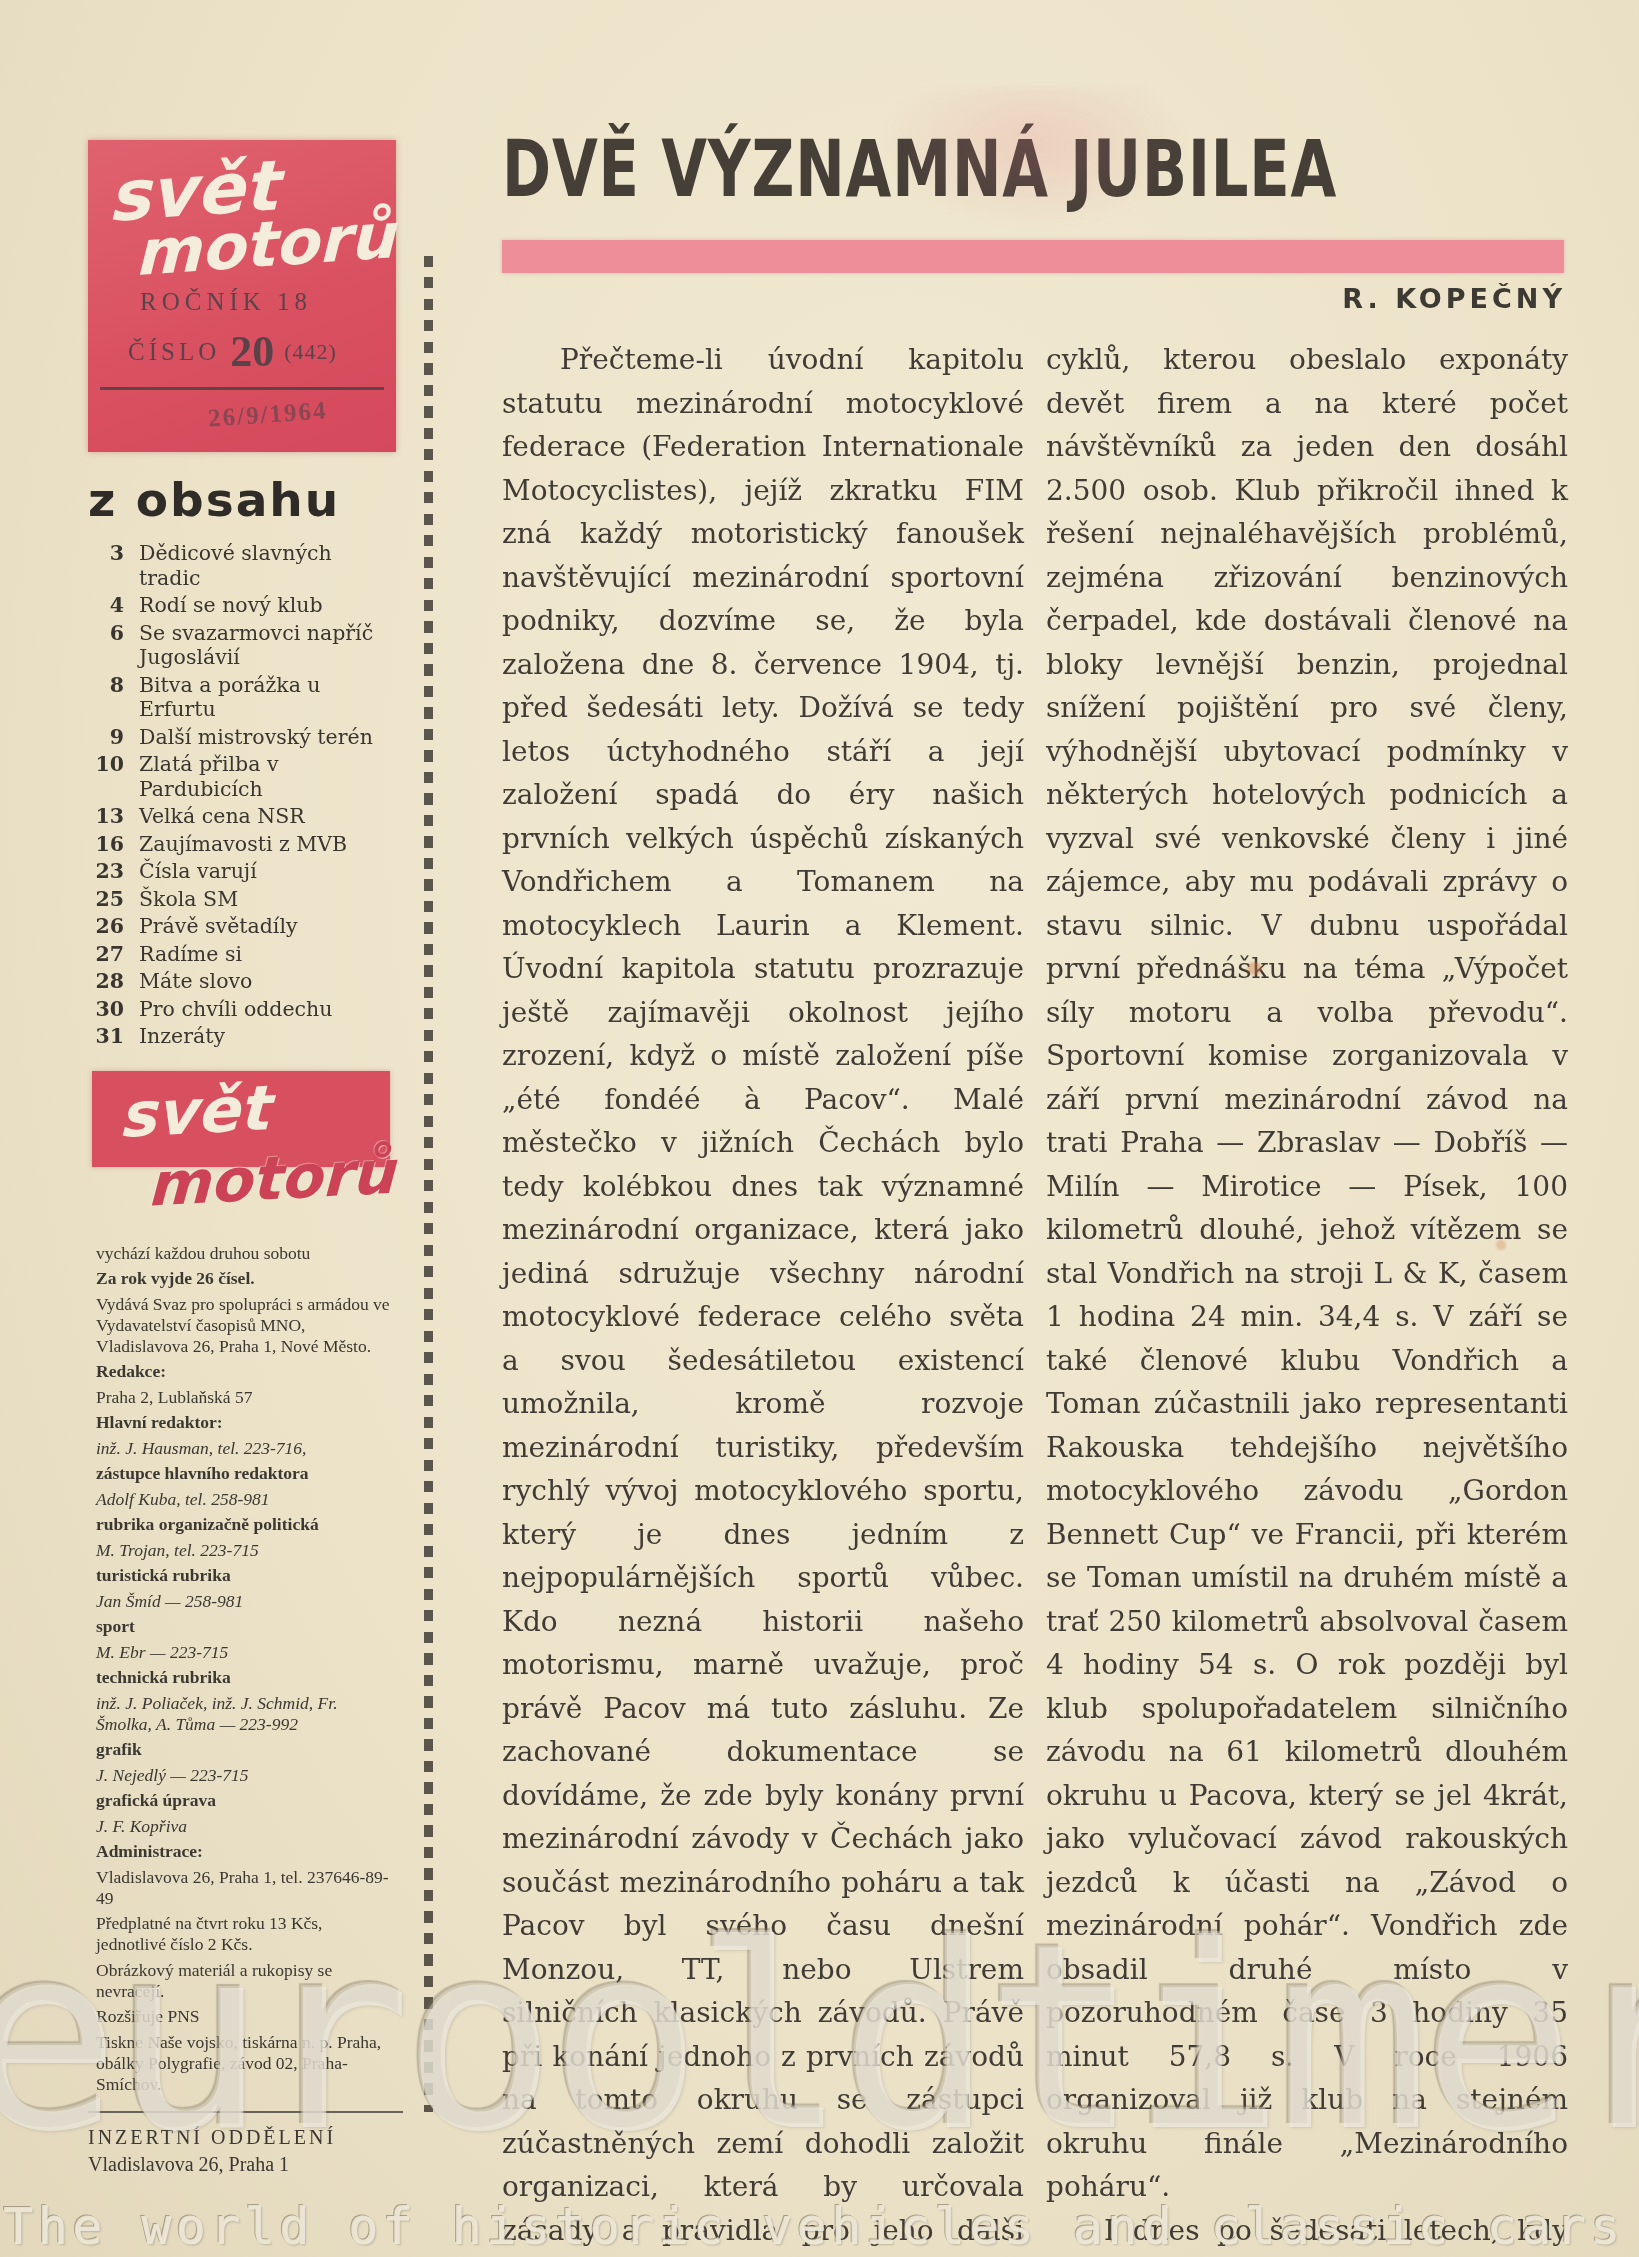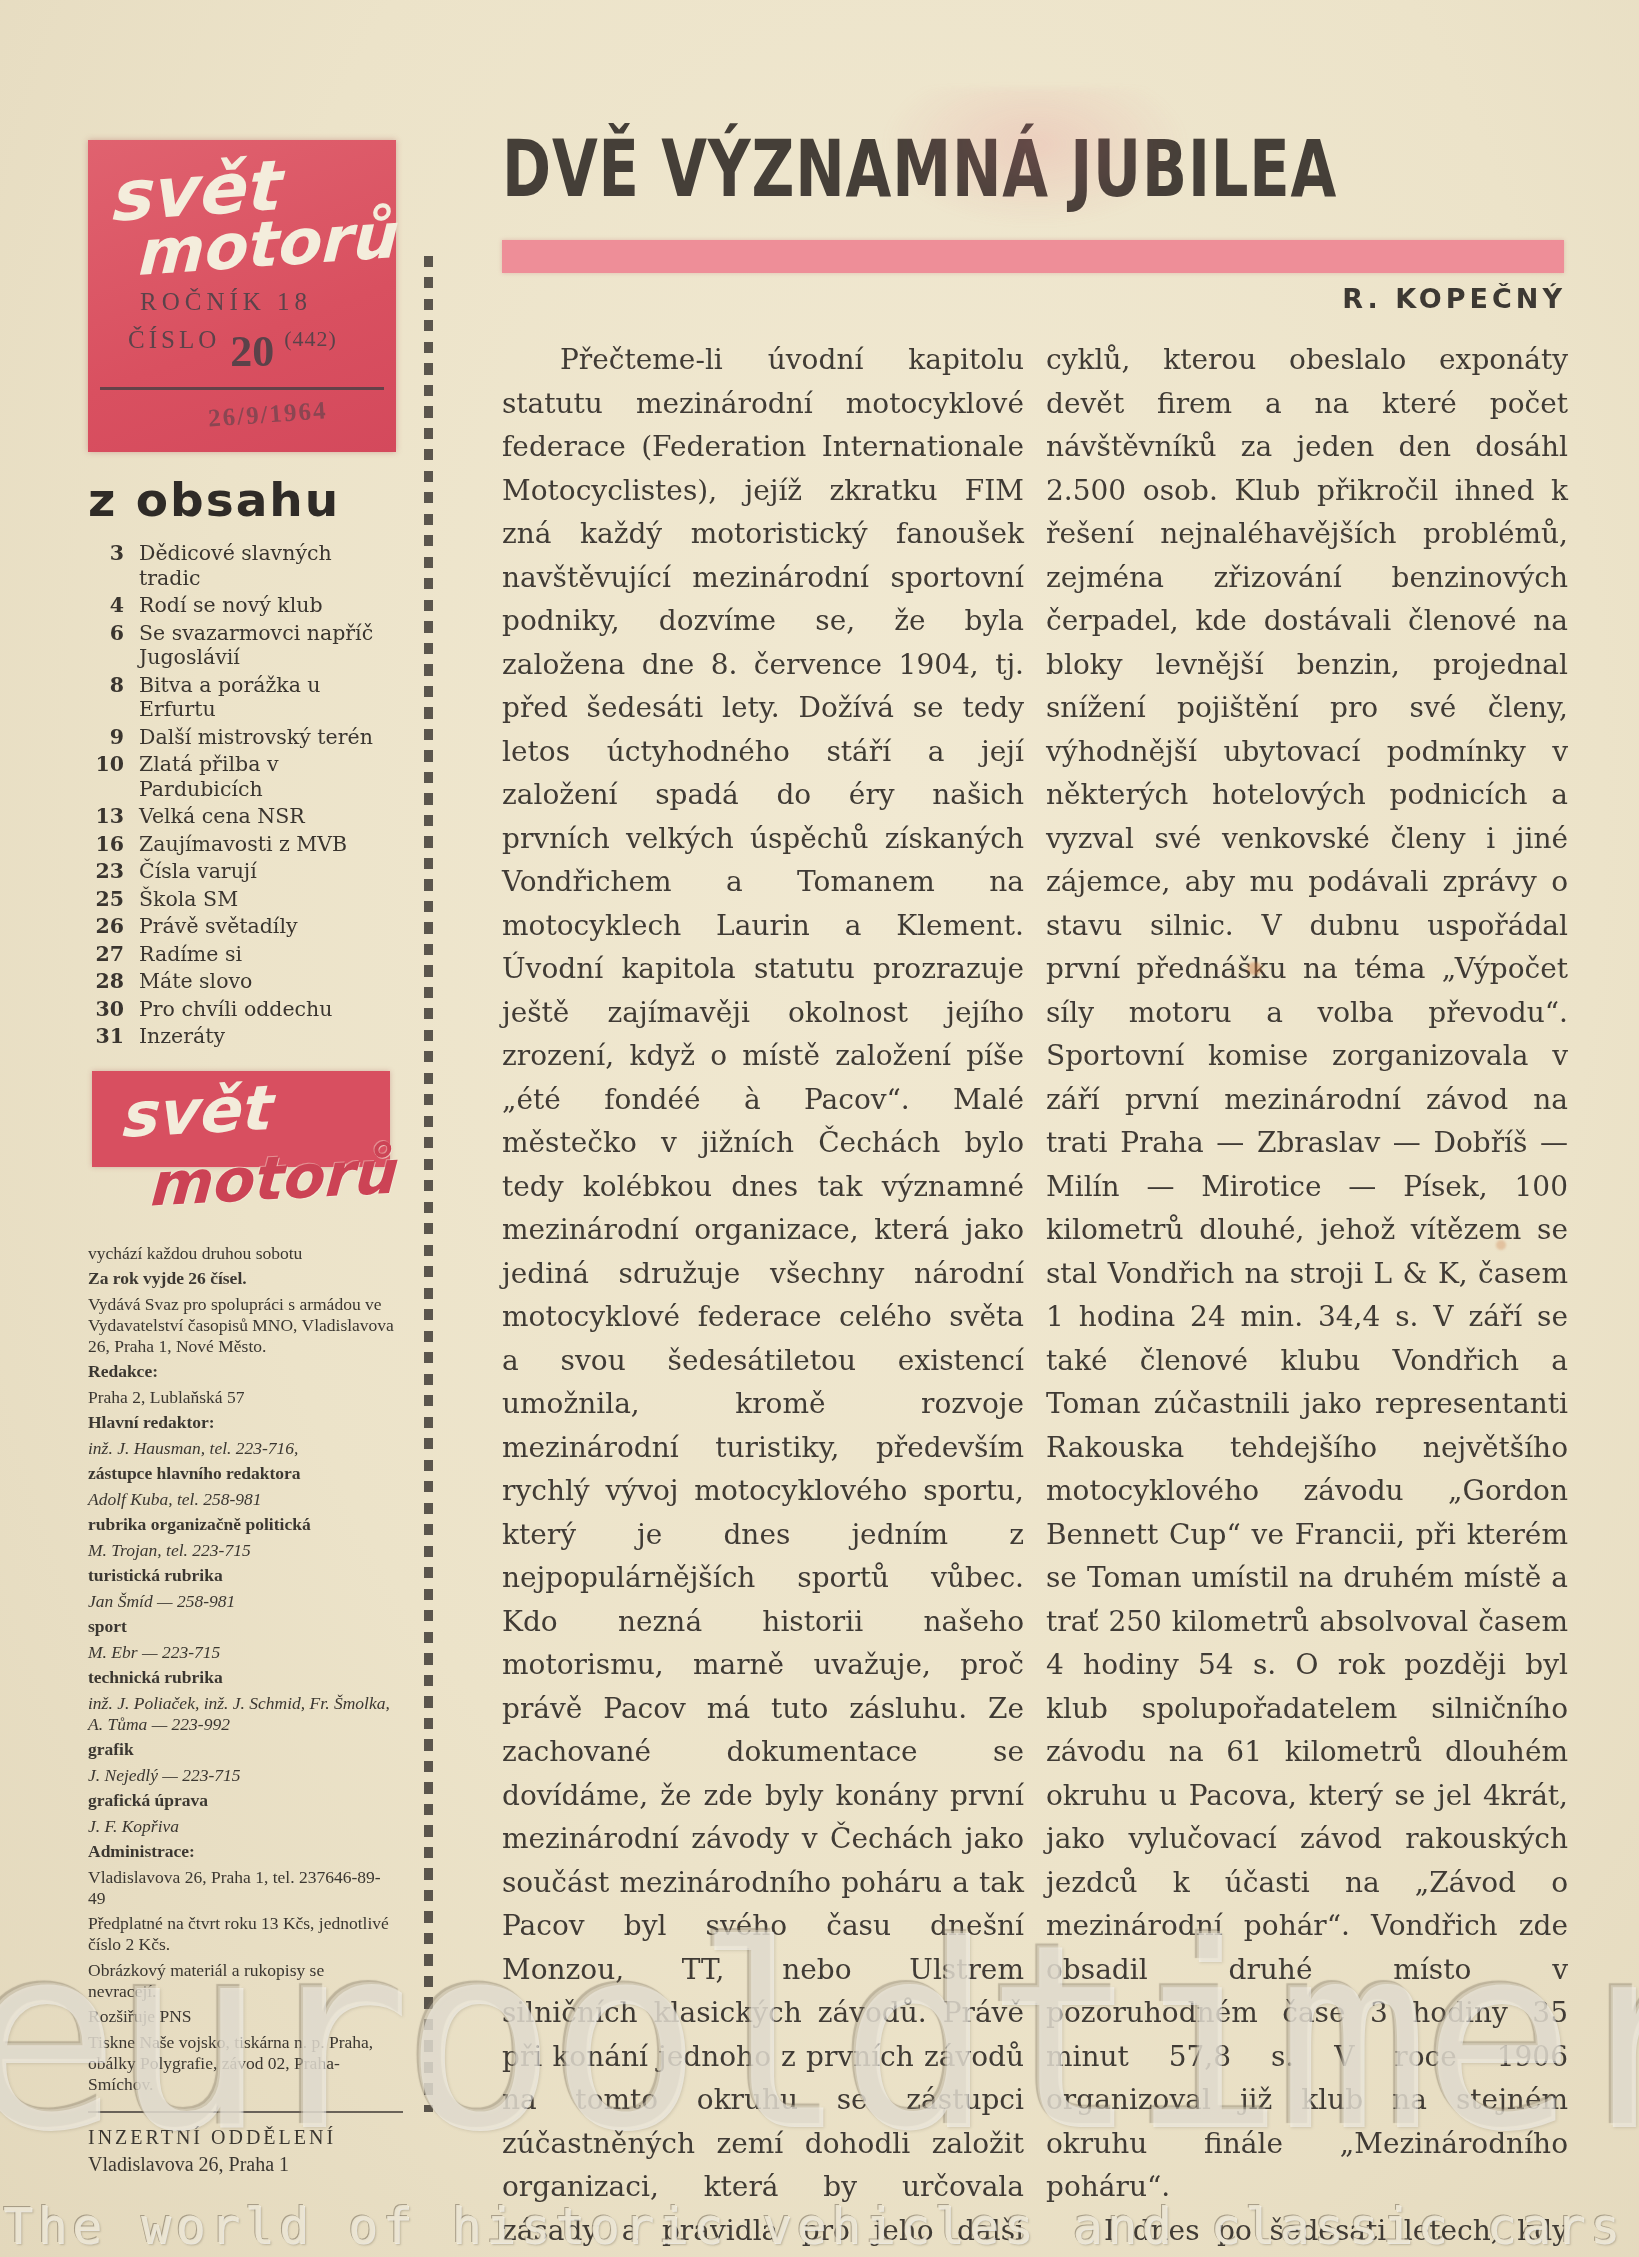--- a/index.html
+++ b/index.html
@@ -17,21 +17,21 @@
     box-shadow:0 0 6px rgba(160,60,70,.35);padding-top:14px;box-sizing:border-box;
   }
   .logo-word{
     font-family:"DejaVu Sans", sans-serif;font-weight:bold;font-style:italic;
     color:#f4eddc;transform:skewX(-7deg) rotate(-4deg);line-height:.95;
   }
   .l1{font-size:70px;margin-left:26px;}
   .l2{font-size:63px;margin-left:52px;margin-top:-6px;}
   .stamp{font-family:"Liberation Serif", serif;color:#4a4147;opacity:.88;}
   .rocnik{margin:14px 0 0 52px;font-size:25px;letter-spacing:5px;}
-  .cislo{margin:10px 0 0 40px;font-size:25px;letter-spacing:4px;display:flex;align-items:flex-start;gap:10px;}
+  .cislo{margin:10px 0 0 40px;font-size:25px;letter-spacing:4px;display:flex;align-items:center;gap:10px;}
   .cislo .big{font-size:44px;font-weight:bold;letter-spacing:0;}
   .cislo .small{font-size:22px;letter-spacing:1px;}
   .issue-rule{border-top:3px solid #473f44;width:92%;margin:10px auto 0 auto;opacity:.8;}
   .date-stamp{margin:8px 0 0 120px;font-size:25px;font-weight:bold;letter-spacing:2px;color:#7d4550;transform:rotate(-4deg);opacity:.85;}
   .toc-heading{
     margin:20px 0 14px 0;font-family:"DejaVu Sans", sans-serif;font-weight:bold;
     font-size:47px;letter-spacing:2px;color:#2f2b27;
   }
   .toc{width:308px;font-size:20.5px;line-height:24.5px;color:#3a352f;}
   .toc-item{display:flex;margin-bottom:3px;}
@@ -43,21 +43,21 @@
   .logo2 .w1{
     position:absolute;left:36px;top:4px;font-family:"DejaVu Sans", sans-serif;font-weight:bold;font-style:italic;
     font-size:62px;color:#f3ecdb;transform:skewX(-7deg) rotate(-3deg);
   }
   .logo2 .w2{
     position:absolute;left:64px;top:72px;font-family:"DejaVu Sans", sans-serif;font-weight:bold;font-style:italic;
     font-size:60px;color:#cc4355;transform:skewX(-7deg) rotate(-3deg);
     text-shadow:1px 1px 0 rgba(244,237,220,.65), -1px -1px 0 rgba(244,237,220,.4);
   }
   .imprint{margin-top:14px;width:306px;font-family:"Liberation Serif", serif;font-size:17.5px;line-height:21px;color:#3b3731;}
-  .imprint-line{margin-bottom:4.5px;}
+  .imprint-line{margin-bottom:4.5px;margin-left:8px;}
   .imprint-line.bold{font-weight:bold;}
   .imprint-line.italic{font-style:italic;}
   .sidebar-rule{border-top:2px solid #4a443e;width:100%;margin:16px 0 12px 0;opacity:.8;}
   .advert{font-family:"Liberation Serif", serif;font-size:20px;line-height:25px;color:#3b3731;}
   .advert-heading{letter-spacing:3px;margin-bottom:2px;}
   
   .divider{
     position:absolute;left:424px;top:256px;width:9px;height:1856px;
     background:repeating-linear-gradient(to bottom, #413c36 0px, #413c36 11px, transparent 11px, transparent 21.5px);
     opacity:.85;

